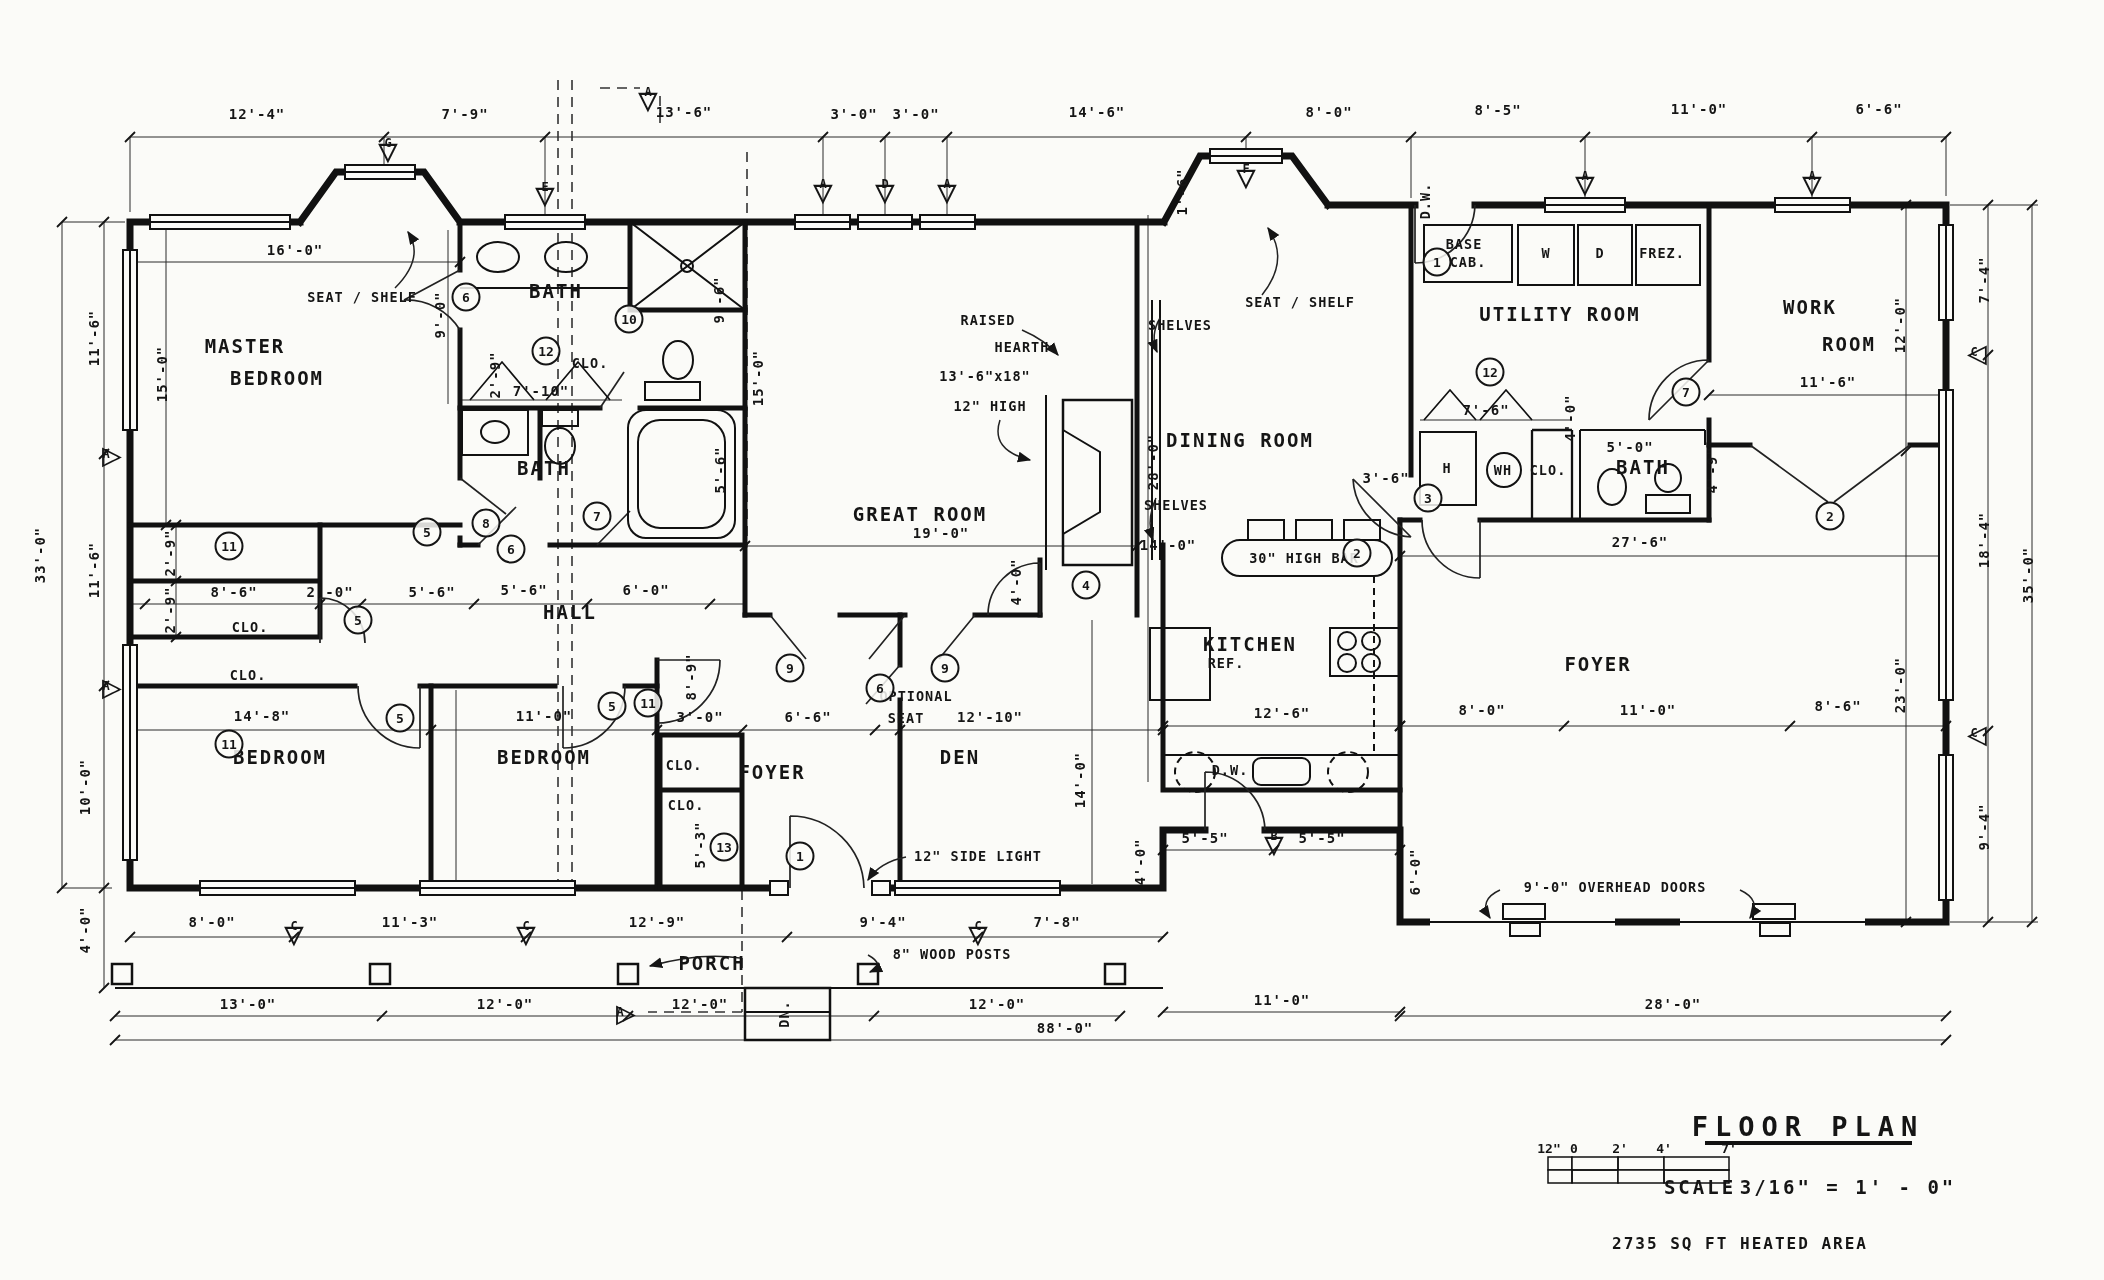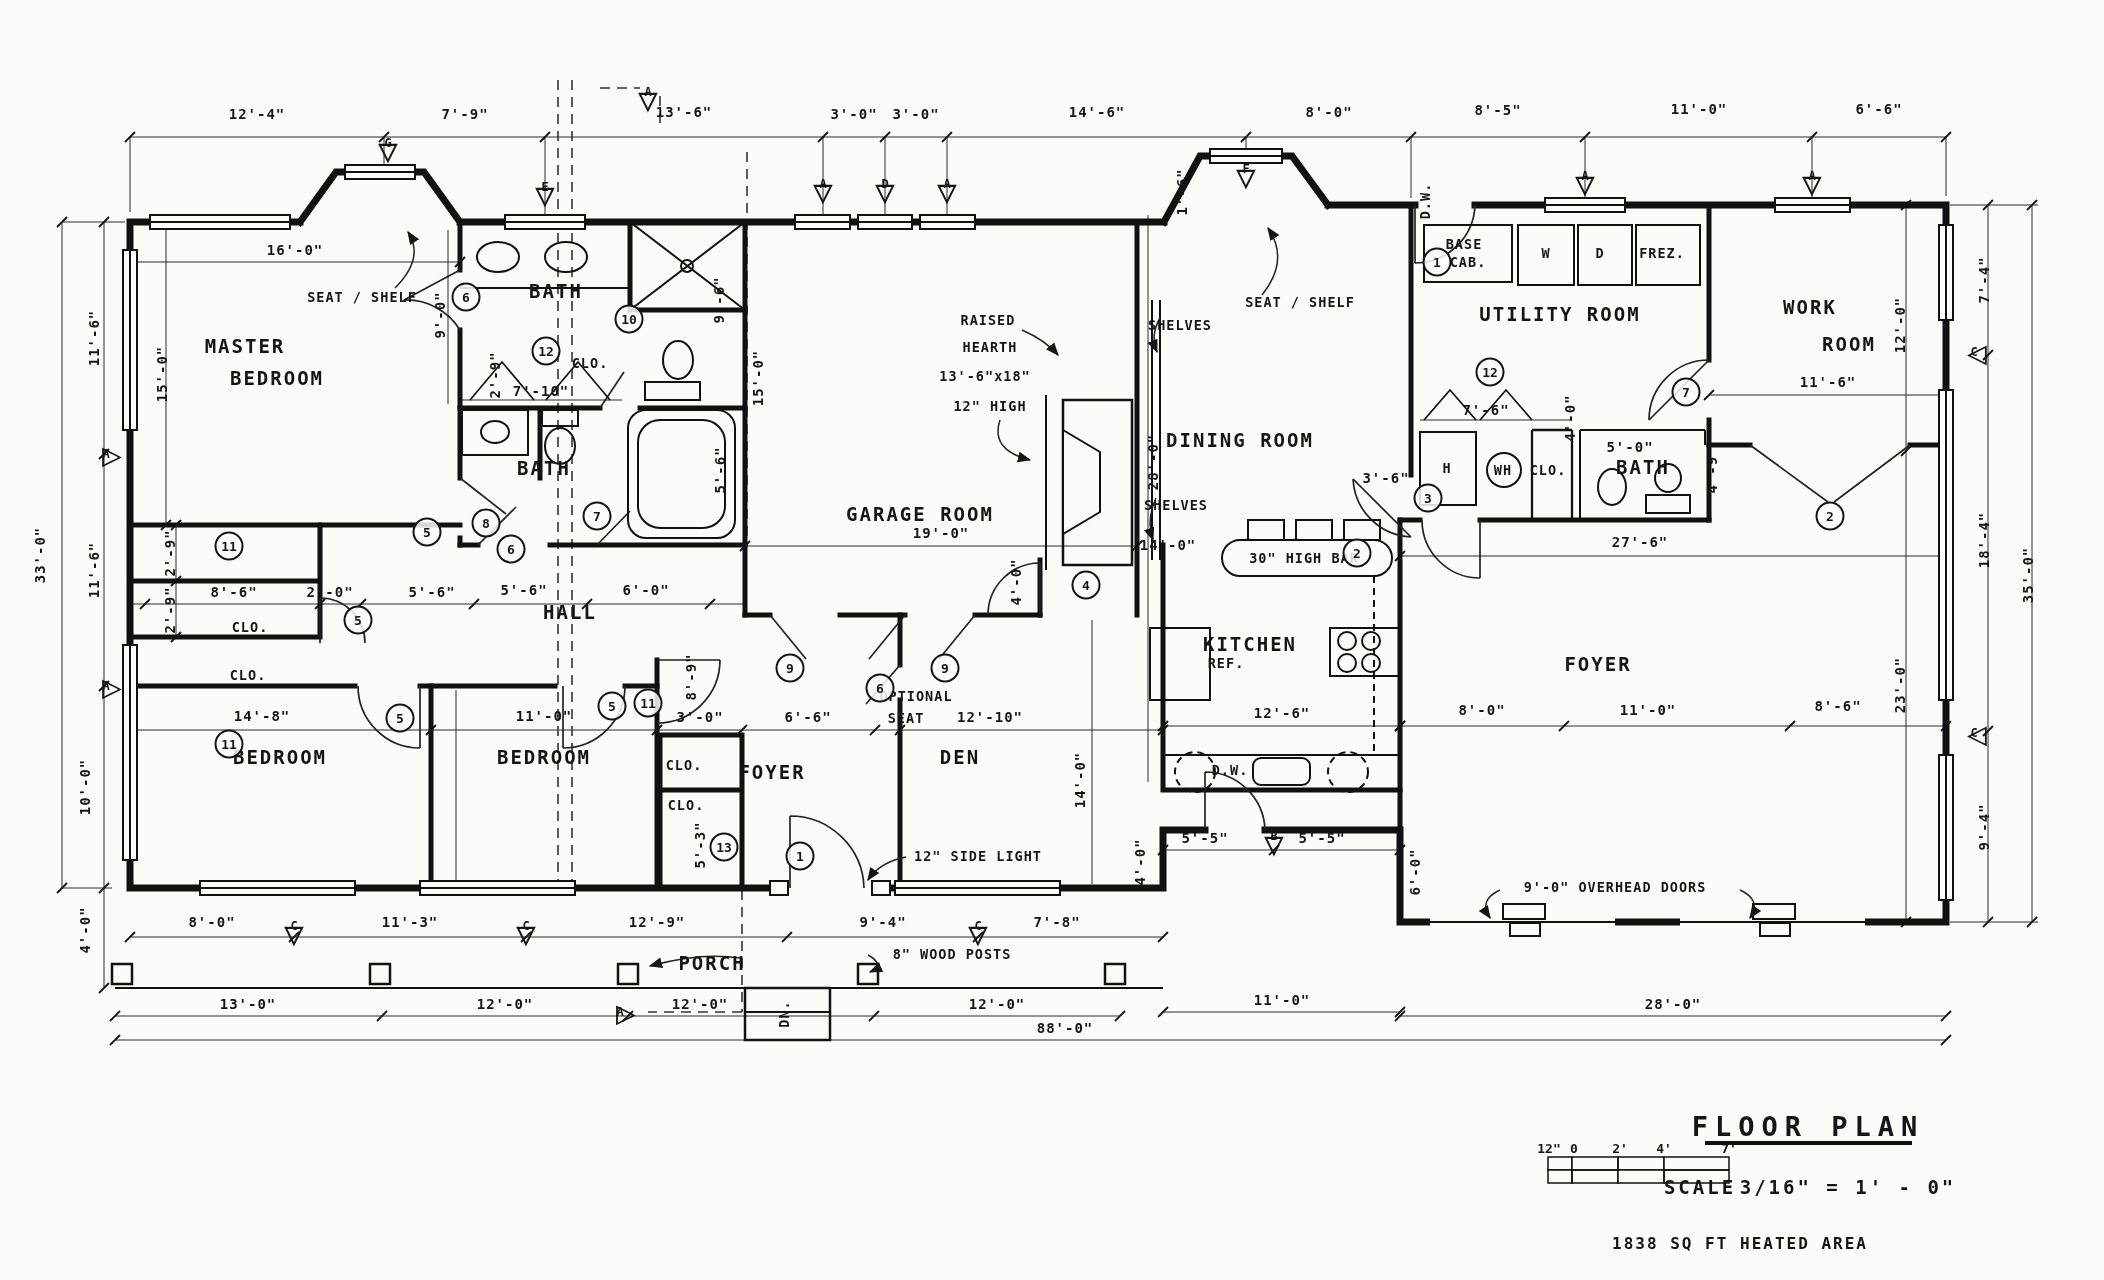--- a/index.html
+++ b/index.html
@@ -293,21 +293,21 @@
       <rect x="1664" y="1170" width="65" height="13" fill="url(#hp)"></rect>
     </g>
   </g>
 </svg>
 
   <div id="labels">
       <div class="lbl room" style="left: 245px; top: 346px;">MASTER</div>
       <div class="lbl room" style="left: 277px; top: 378px;">BEDROOM</div>
       <div class="lbl room" style="left: 556px; top: 291px;">BATH</div>
       <div class="lbl room" style="left: 544px; top: 468px;">BATH</div>
-      <div class="lbl room" style="left: 920px; top: 514px;">GARAGE ROOM</div>
+      <div class="lbl room" style="left: 920px; top: 514px;">GREAT ROOM</div>
       <div class="lbl room" style="left: 1240px; top: 440px;">DINING ROOM</div>
       <div class="lbl room" style="left: 1250px; top: 644px;">KITCHEN</div>
       <div class="lbl room" style="left: 1560px; top: 314px; text-align: right;">UTILITY ROOM</div>
       <div class="lbl room" style="left: 1810px; top: 307px;">WORK</div>
       <div class="lbl room" style="left: 1849px; top: 344px;">ROOM</div>
       <div class="lbl room" style="left: 1643px; top: 467px;">BATH</div>
       <div class="lbl room" style="left: 1598px; top: 664px;">FOYER</div>
       <div class="lbl room" style="left: 280px; top: 757px;">BEDROOM</div>
       <div class="lbl room" style="left: 544px; top: 757px;">BEDROOM</div>
       <div class="lbl room" style="left: 772px; top: 772px;">FOYER</div>
@@ -388,21 +388,21 @@
       <div class="lbl dim" style="left: 700px; top: 1004px;">12'-0"</div>
       <div class="lbl dim" style="left: 997px; top: 1004px;">12'-0"</div>
       <div class="lbl dim" style="left: 1282px; top: 1000px;">11'-0"</div>
       <div class="lbl dim" style="left: 1673px; top: 1004px;">28'-0"</div>
       <div class="lbl dim" style="left: 1065px; top: 1028px;">88'-0"</div>
       <div class="lbl note" style="left: 362px; top: 298px;">SEAT / SHELF</div>
       <div class="lbl note" style="left: 1300px; top: 303px;">SEAT / SHELF</div>
       <div class="lbl note" style="left: 1180px; top: 326px;">SHELVES</div>
       <div class="lbl note" style="left: 1176px; top: 506px;">SHELVES</div>
       <div class="lbl note" style="left: 988px; top: 321px;">RAISED</div>
-      <div class="lbl note" style="left: 990px; top: 348px;">HEARTH</div>
+      <div class="lbl note" style="left: 1022px; top: 348px;">HEARTH</div>
       <div class="lbl note" style="left: 985px; top: 377px;">13'-6"x18"</div>
       <div class="lbl note" style="left: 990px; top: 407px;">12" HIGH</div>
       <div class="lbl note" style="left: 1304px; top: 559px;">30" HIGH BAR</div>
       <div class="lbl note" style="left: 1226px; top: 664px;">REF.</div>
       <div class="lbl note" style="left: 1230px; top: 771px;">D.W.</div>
       <div class="lbl note rot" style="left: 1426px; top: 201px;">D.W.</div>
       <div class="lbl note" style="left: 916px; top: 697px;">OPTIONAL</div>
       <div class="lbl note" style="left: 906px; top: 719px;">SEAT</div>
       <div class="lbl note" style="left: 978px; top: 857px;">12" SIDE LIGHT</div>
       <div class="lbl note" style="left: 952px; top: 955px;">8" WOOD POSTS</div>
@@ -521,14 +521,14 @@
       <div class="sbt" style="left: 1549px; top: 1148px;">12"</div>
       <div class="sbt" style="left: 1574px; top: 1148px;">0</div>
       <div class="sbt" style="left: 1620px; top: 1148px;">2'</div>
       <div class="sbt" style="left: 1664px; top: 1148px;">4'</div>
       <div class="sbt" style="left: 1729px; top: 1148px;">7'</div>
     </div>
 
   <div class="title-big" style="left:1808px;top:1126px">FLOOR PLAN</div>
   <div class="title-mid" style="left:1700px;top:1187px">SCALE</div>
   <div class="title-mid" style="left:1848px;top:1187px">3/16" = 1' - 0"</div>
-  <div class="title-sm" style="left:1740px;top:1243px">1838 SQ FT HEATED AREA</div>
+  <div class="title-sm" style="left:1740px;top:1243px">2735 SQ FT HEATED AREA</div>
 </div>
 
 </body></html>

